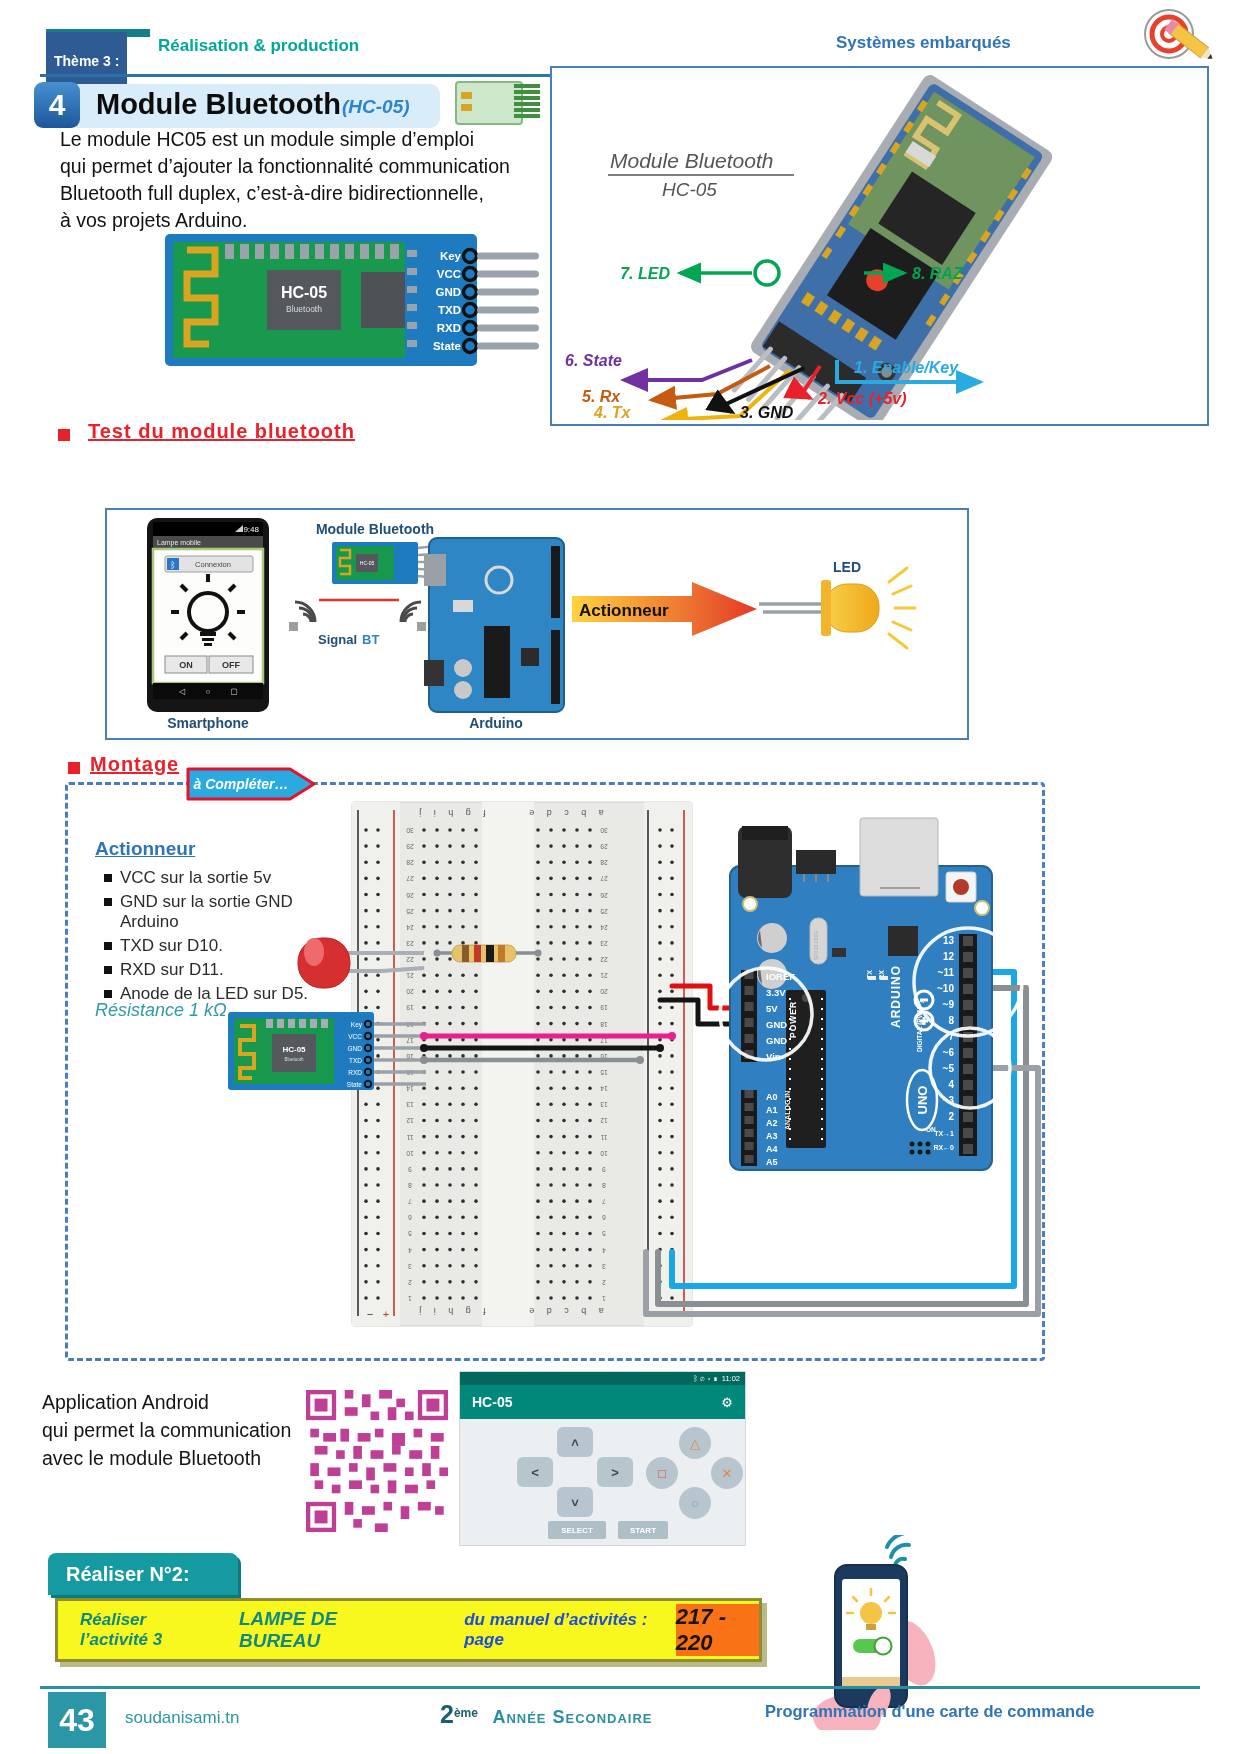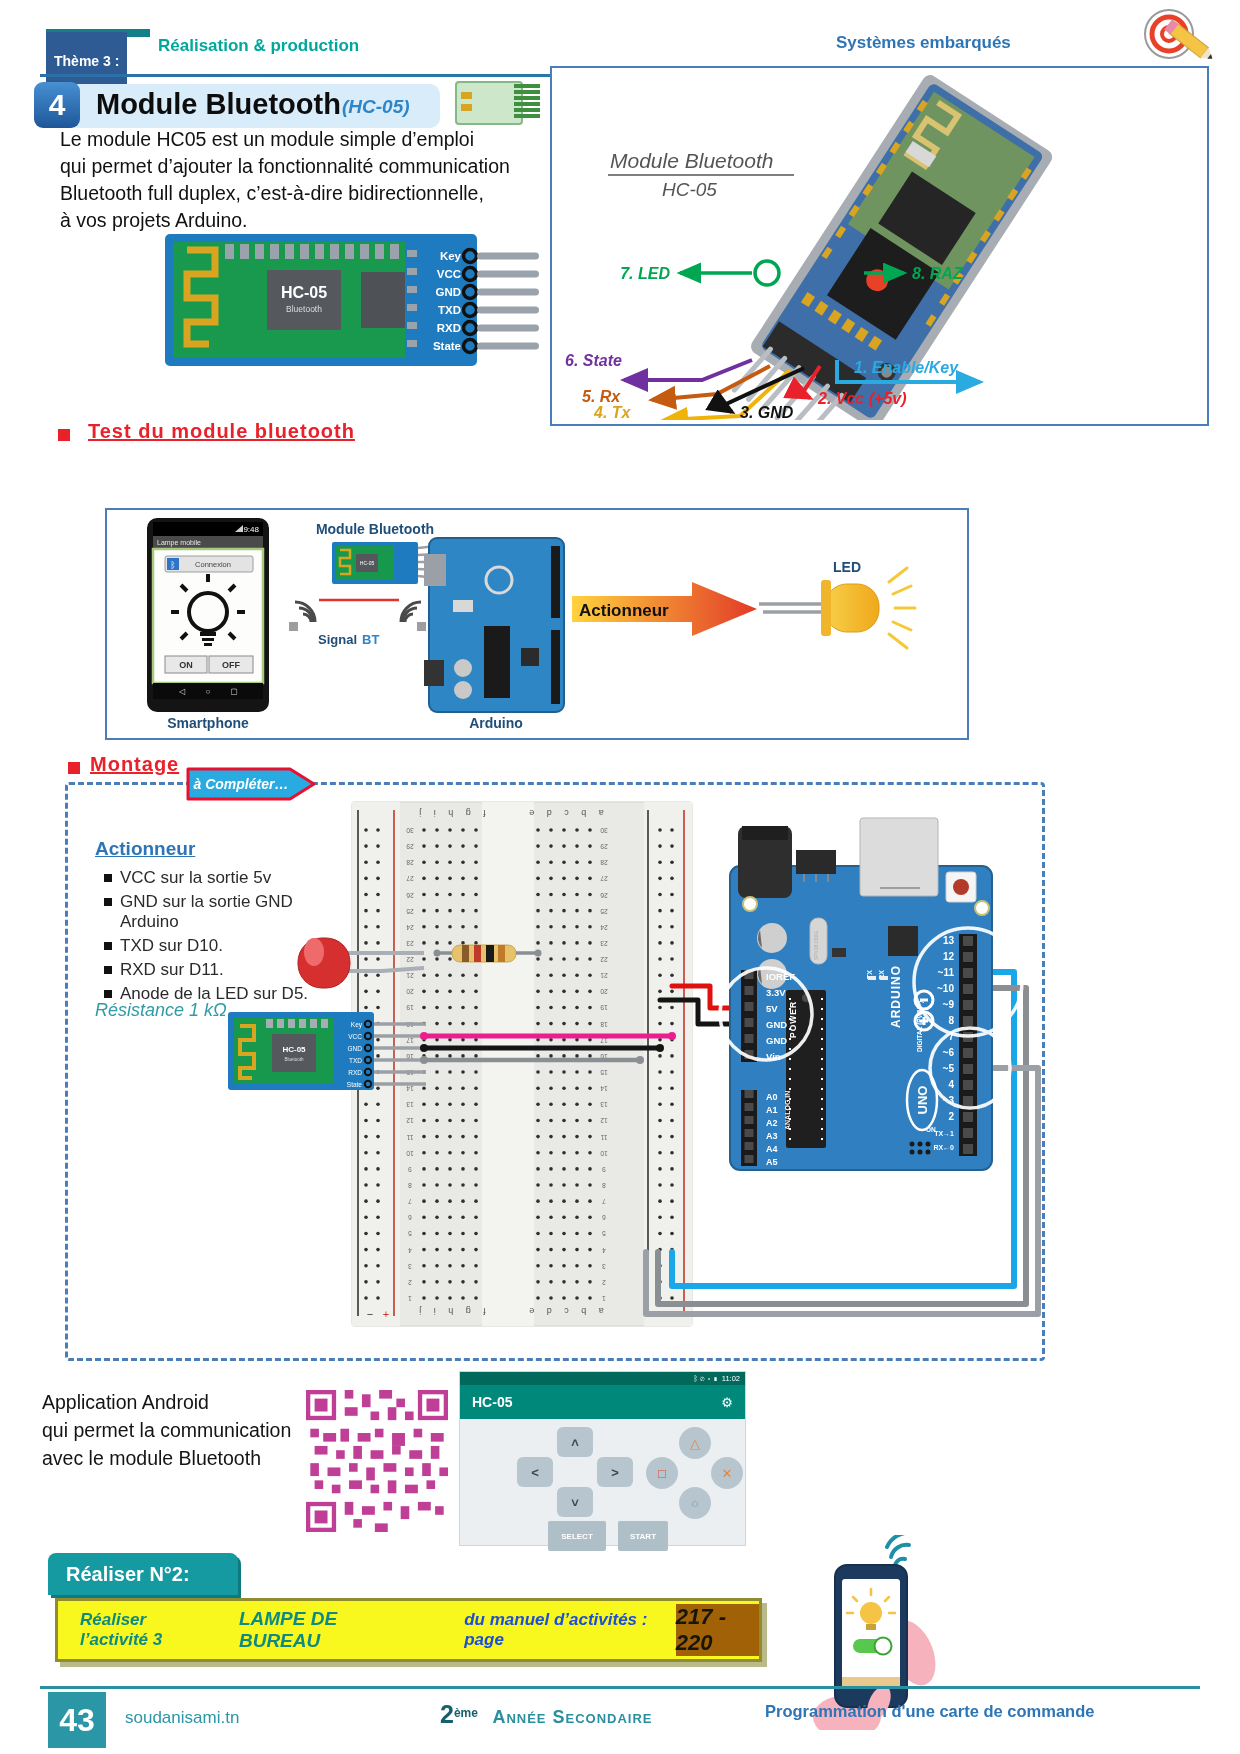--- a/index.html
+++ b/index.html
@@ -14,21 +14,21 @@
   .ardpinL{font-size:9.5px;font-weight:bold;fill:#fff;}
   .ardpinA{font-size:9px;font-weight:bold;fill:#fff;}
   .ardsmall{font-size:7px;font-weight:bold;fill:#fff;text-anchor:end;}
   .photolabel{font-weight:bold;font-style:italic;font-size:16px;}
   .dblue{fill:#1f4e79;font-weight:bold;font-size:14px;text-anchor:middle;}
   .dp{position:absolute;width:36px;height:30px;background:#b7c6ce;border-radius:6px;
       color:#37474f;display:flex;align-items:center;justify-content:center;
       font-weight:bold;font-size:13px;}
   .cbtn{position:absolute;width:32px;height:32px;border-radius:50%;background:#b7c6ce;
       display:flex;align-items:center;justify-content:center;font-size:13px;}
-  .selbtn{position:absolute;height:30px;background:#aebfc7;border-radius:2px;color:#fff;
+  .selbtn{position:absolute;height:18px;background:#aebfc7;border-radius:2px;color:#fff;
       font-size:8px;font-weight:bold;display:flex;align-items:center;justify-content:center;}
   .item{display:flex;align-items:flex-start;margin-bottom:4px;font-size:17px;color:#2b2b2b;padding-left:24px;}
   .item .sq{width:8px;height:8px;background:#111;margin:6px 8px 0 0;flex:0 0 auto;}
 </style>
 </head>
 <body>
 
 <div class="page">
 
   <div class="abs" style="left:46px;top:29px;width:104px;height:8px;background:#12808a;"></div>
@@ -1156,21 +1156,21 @@
       <div class="selbtn" style="left:88px;top:102px;width:58px;">SELECT</div>
       <div class="selbtn" style="left:158px;top:102px;width:50px;">START</div>
     </div>
   </div>
 
   <div class="abs" style="left:48px;top:1553px;width:190px;height:42px;background:#149aa0;border-radius:8px 8px 0 0;box-shadow:3px 3px 0 #0d7a80;color:#fff;font-weight:bold;font-size:20px;display:flex;align-items:center;padding-left:18px;box-sizing:border-box;">Réaliser N°2:</div>
   <div class="abs" style="left:55px;top:1598px;width:707px;height:64px;background:#f9f81e;border:3px solid #8f8d2f;box-shadow:5px 5px 0 #b9b98a;box-sizing:border-box;display:flex;align-items:center;">
     <span style="margin-left:22px;color:#0f8a80;font-weight:bold;font-style:italic;font-size:17px;">Réaliser l’activité 3</span>
     <span style="margin-left:22px;color:#0f8a80;font-weight:bold;font-style:italic;font-size:19px;">LAMPE DE BUREAU</span>
     <span style="margin-left:60px;color:#1d4ed8;font-style:italic;font-weight:bold;font-size:17px;">du manuel d’activités : page</span>
-    <span style="margin-left:8px;color:#16160a;font-weight:bold;font-style:italic;font-size:22px;background:#a16207;">217 - 220</span>
+    <span style="margin-left:8px;color:#16160a;font-weight:bold;font-style:italic;font-size:22px;background:#f97316;">217 - 220</span>
   </div>
 
   <svg class="abs" style="left:795px;top:1535px;" width="155" height="195" viewBox="0 0 155 195">
     <g stroke="#1d8fa8" stroke-width="4" fill="none" stroke-linecap="round">
       <path d="M100,32 A 8 8 0 0 1 110,24"></path>
         <path d="M96,22 A 16 16 0 0 1 114,10"></path>
         <path d="M92,12 A 24 24 0 0 1 118,-2"></path>
     </g>
     <ellipse cx="118" cy="118" rx="20" ry="34" transform="rotate(-22 118 118)" fill="#f6b3be"></ellipse>
     <ellipse cx="98" cy="95" rx="17" ry="8" transform="rotate(-12 98 95)" fill="#f6b3be"></ellipse>

